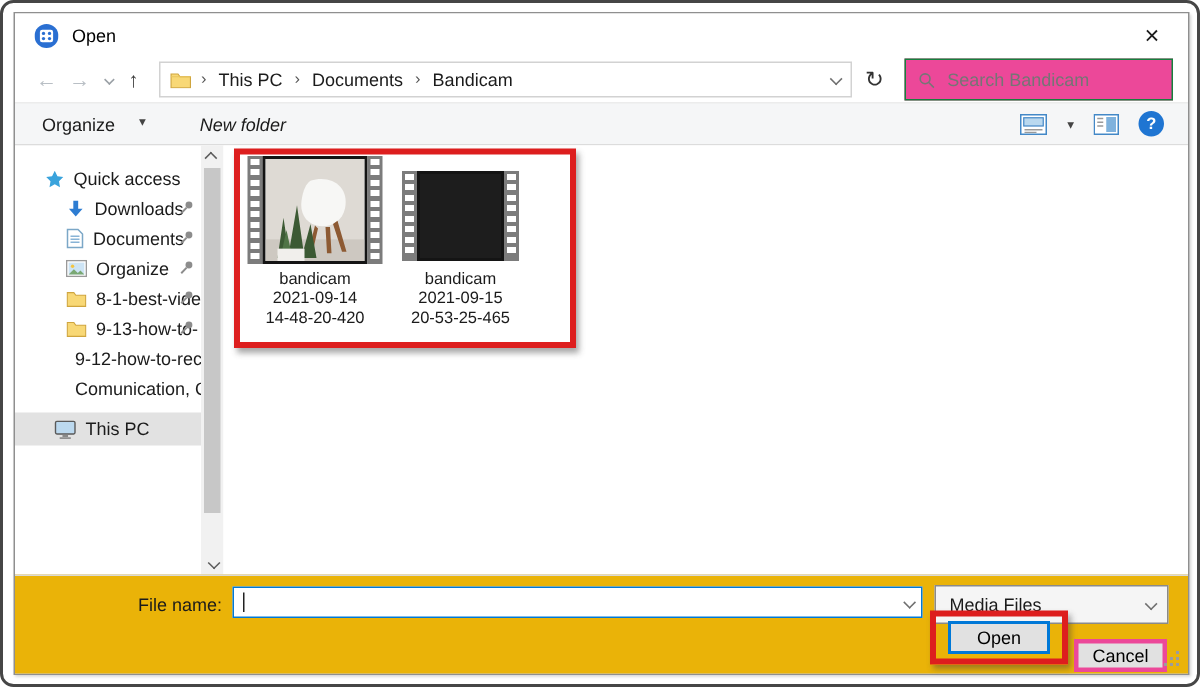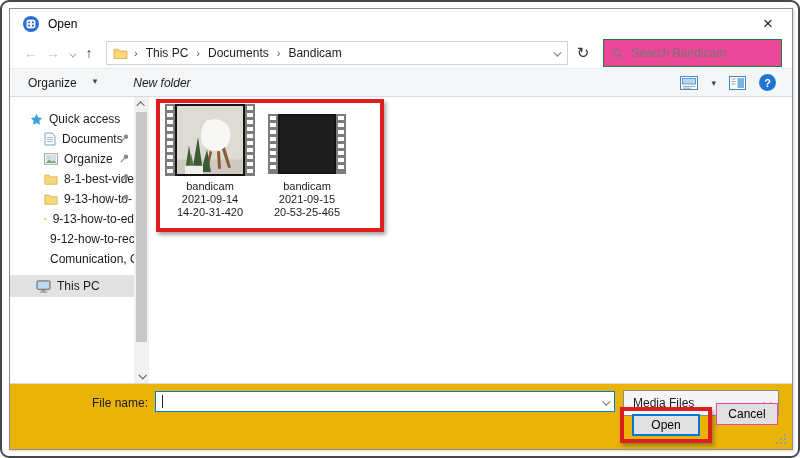--- a/index.html
+++ b/index.html
@@ -77,21 +77,21 @@
   .bottom { height:66px; flex:none; background:#eab308; border-top:1px solid #d9d9d9; position:relative; font-size:12px; color:#1b1b1b; }
   .fn-label { position:absolute; left:0; top:12px; width:138px; text-align:right; }
   .fn-input { position:absolute; left:145px; top:7px; width:460px; height:21px; background:#fff; border:1px solid #0078d7; display:flex; align-items:center; padding:0 6px; }
   .caret { width:1px; height:13px; background:#222; }
   .fn-input .spacer { flex:1; }
   .ftype { position:absolute; left:613px; top:6px; width:156px; height:22px; background:#f5f5f5; border:1px solid #8a8a8a; display:flex; align-items:center; padding:12px 9px; }
   .ftype .spacer { flex:1; }
   .annot-open { position:absolute; left:610px; top:23px; width:92px; height:36px; display:flex; align-items:center; justify-content:center; }
   .btn { height:22px; background:#e1e1e1; display:flex; align-items:center; justify-content:center; font-size:12px; color:#000; }
   .btn-open { width:68px; border:2px solid #0078d7; }
-  .btn-cancel { position:absolute; left:706px; top:19px; width:62px; border:1px solid #ec4899; }
+  .btn-cancel { position:absolute; left:706px; top:42px; width:62px; border:3px solid #ec4899; }
   .grip { position:absolute; right:14px; bottom:13px; width:2px; height:2px; background:transparent;
           box-shadow:8px 0 0 #9c9c9c, 8px 4px 0 #9c9c9c, 4px 4px 0 #9c9c9c, 8px 8px 0 #9c9c9c, 4px 8px 0 #9c9c9c, 0 8px 0 #9c9c9c; }
 
   svg { vertical-align:middle; }
 </style>
 </head>
 <body>
 
 <div class="frame">
   <div class="dialog">
@@ -169,20 +169,30 @@
 
       <div class="sidebar">
         <div class="sb-row sb-root">
           <svg width="13" height="13" viewBox="0 0 16 16">
             <path d="M8 1l2.2 4.5 4.8.7-3.5 3.4.8 4.9L8 12.2 3.7 14.5l.8-4.9L1 6.2l4.8-.7z" fill="#3aa3dc"></path>
           </svg>
           <span class="lbl">Quick access</span>
         </div>
 
 
+        <div class="sb-row">
+          <svg width="13" height="13" viewBox="0 0 16 16">
+            <path d="M6 1h4v6.5h3.6L8 14 2.4 7.5H6z" fill="#2e7dd2"></path>
+          </svg>
+          <span class="lbl">Downloads</span>
+          <svg class="pin" width="11" height="11" viewBox="0 0 12 12">
+            <circle cx="7.6" cy="4" r="2.5" fill="#8c8c8c"></circle>
+              <path d="M5.9 5.9L2 10" stroke="#8c8c8c" stroke-width="1.4"></path>
+          </svg>
+        </div>
 
         <div class="sb-row">
           <svg width="12" height="14" viewBox="0 0 12 14">
             <path d="M1 1h7l3 3v9H1z" fill="#fff" stroke="#7ba7c7"></path>
             <path d="M3 5.5h6M3 7.5h6M3 9.5h6" stroke="#88b3d6" stroke-width="0.9"></path>
           </svg>
           <span class="lbl">Documents</span>
           <svg class="pin" width="11" height="11" viewBox="0 0 12 12">
             <circle cx="7.6" cy="4" r="2.5" fill="#8c8c8c"></circle>
               <path d="M5.9 5.9L2 10" stroke="#8c8c8c" stroke-width="1.4"></path>
@@ -219,26 +229,20 @@
             <path d="M1 2h5l1.5 2H15v8.5H1z" fill="#f8d876" stroke="#cfa53e" stroke-width="0.8"></path>
           </svg>
           <span class="lbl">9-13-how-to-</span>
           <svg class="pin" width="11" height="11" viewBox="0 0 12 12">
             <circle cx="7.6" cy="4" r="2.5" fill="#8c8c8c"></circle>
               <path d="M5.9 5.9L2 10" stroke="#8c8c8c" stroke-width="1.4"></path>
           </svg>
         </div>
 
 
-        <div class="sb-row">
-          <svg width="14" height="12" viewBox="0 0 16 13">
-            <path d="M1 2h5l1.5 2H15v8.5H1z" fill="#f8d876" stroke="#cfa53e" stroke-width="0.8"></path>
-          </svg>
-          <span class="lbl">9-13-how-to-ed</span>
-        </div>
 
         <div class="sb-row">
           <svg width="14" height="12" viewBox="0 0 16 13">
             <path d="M1 2h5l1.5 2H15v8.5H1z" fill="#f8d876" stroke="#cfa53e" stroke-width="0.8"></path>
           </svg>
           <span class="lbl">9-12-how-to-rec</span>
         </div>
 
         <div class="sb-row">
           <svg width="14" height="12" viewBox="0 0 16 13">
@@ -288,21 +292,21 @@
                 <rect x="8" y="58" width="18" height="8" fill="#f1efec"></rect>
               </svg>
             </span>
             <span class="sprocket">
                 <i></i>
               </span>
           </div>
           <div class="file-label">
             <div>bandicam</div>
             <div>2021-09-14</div>
-            <div>14-20-31-420</div>
+            <div>14-48-20-420</div>
           </div>
         </div>
 
         <div class="file-item f2">
           <div class="filmstrip">
             <span class="sprocket">
                 <i></i>
               </span>
             <span class="filmframe darkframe"></span>
             <span class="sprocket">

